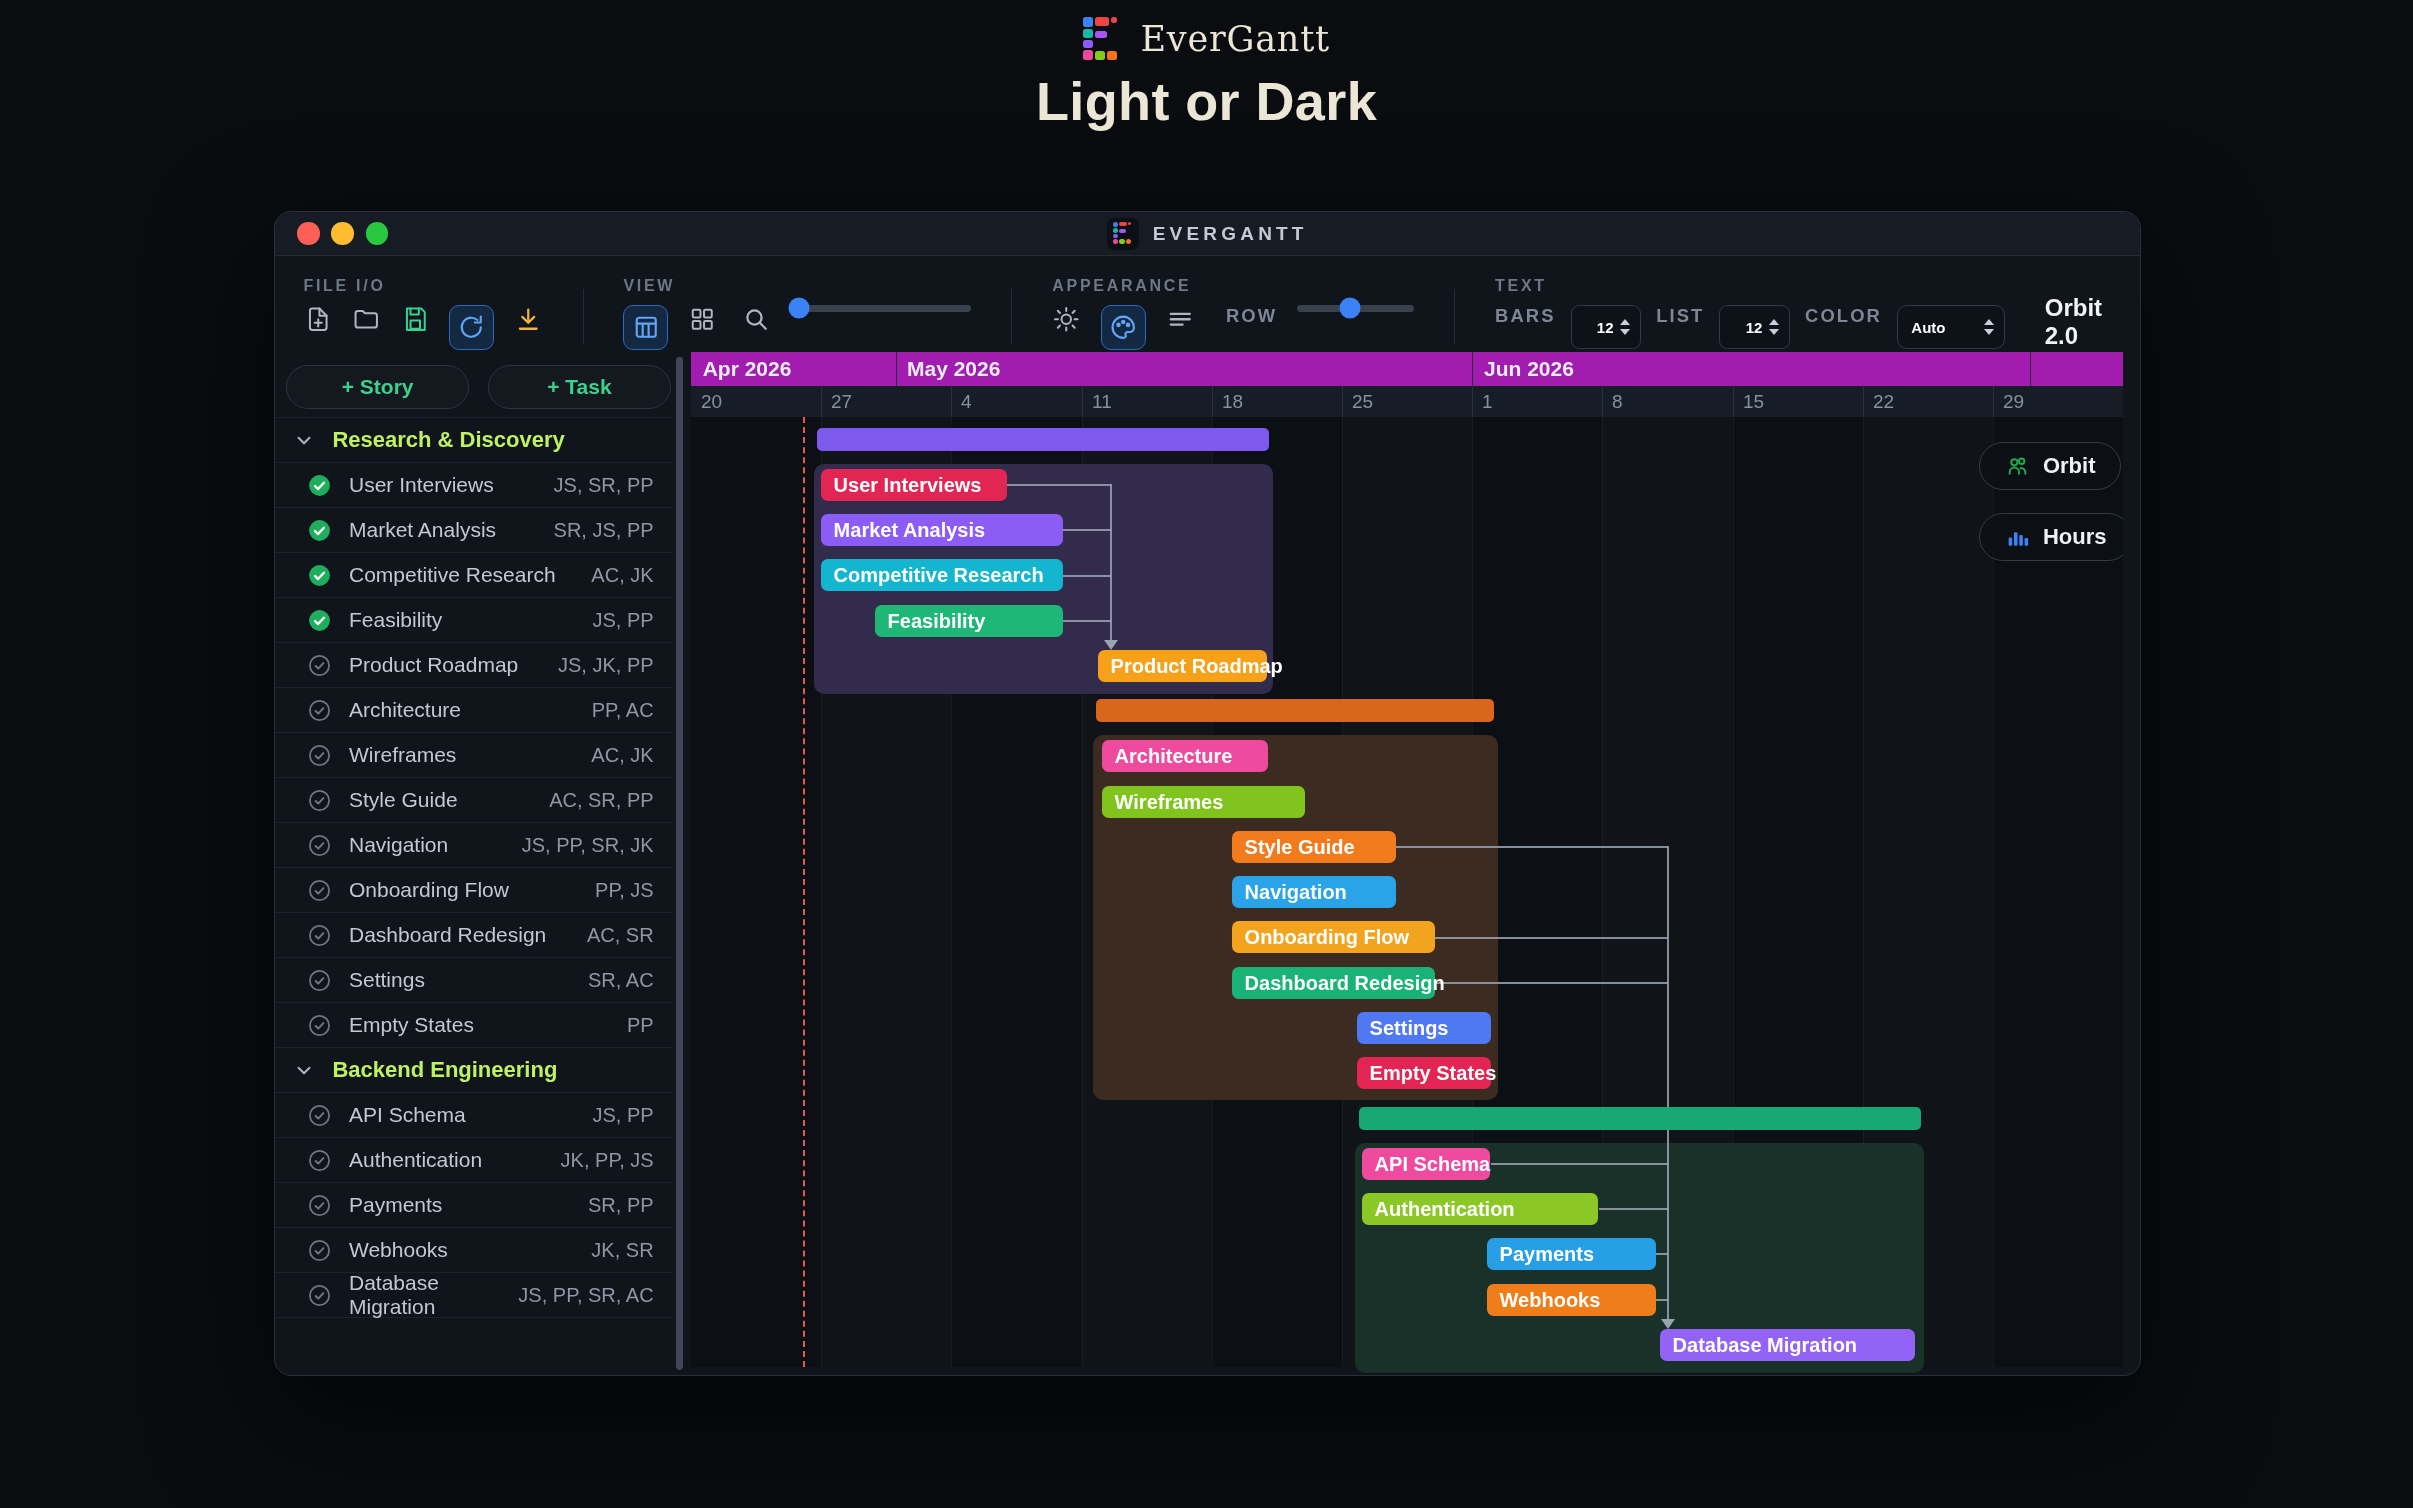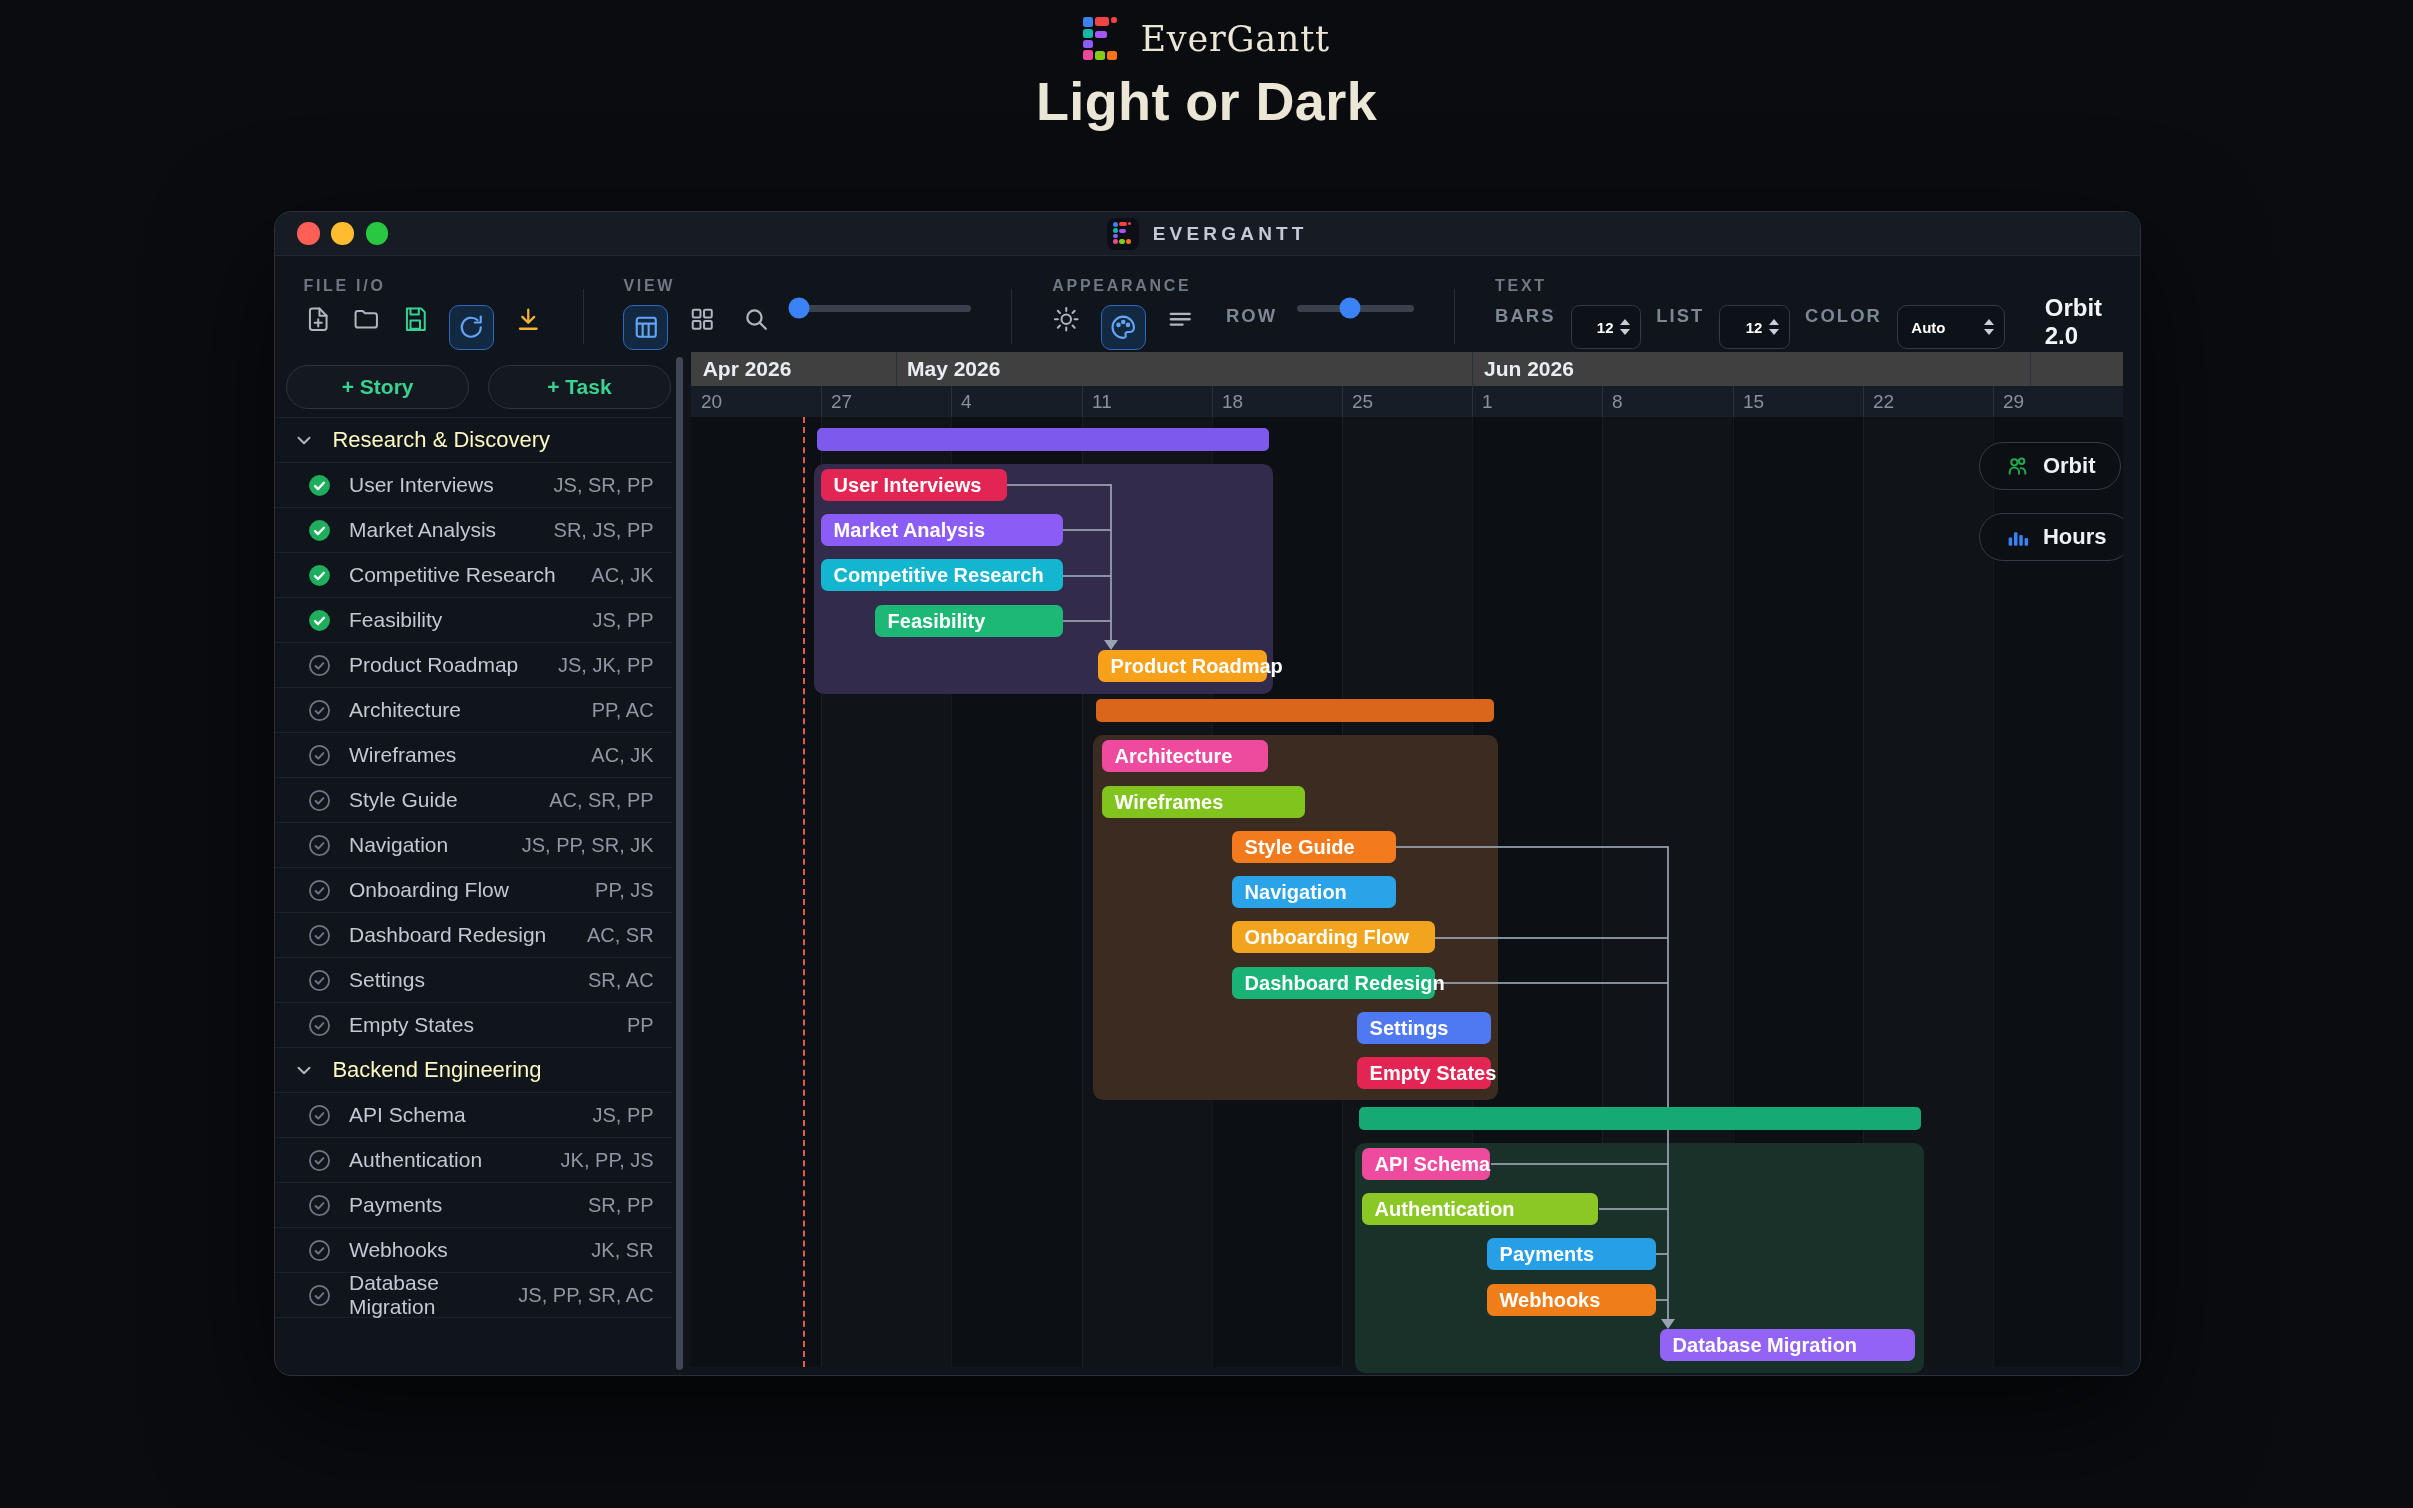--- a/index.html
+++ b/index.html
@@ -45,28 +45,28 @@
   .version{margin-left:auto;align-self:center;margin-top:15px;font-size:24px;font-weight:700;color:#f2f4f8;}
 
   .main{position:absolute;left:0;top:140px;right:0;bottom:0;}
   .sidebar{position:absolute;left:0;top:0;bottom:0;width:408px;}
   .btnrow{position:absolute;left:11px;top:13.4px;width:385px;display:flex;gap:18.4px;}
   .pillbtn{flex:1;height:44px;border-radius:22.6px;border:1.3px solid #2d3440;background:rgba(255,255,255,.02);
            color:#3ad28f;font-size:21px;font-weight:600;display:flex;align-items:center;justify-content:center;cursor:pointer;font-family:inherit;}
   .sblist{position:absolute;left:0;top:65px;width:397px;border-top:0.8px solid #1c222c;}
   .sbrow{height:45px;display:flex;align-items:center;border-bottom:0.8px solid #1c222c;box-sizing:border-box;padding-left:22px;padding-right:18.4px;}
   .sbrow.header{padding-left:18.4px;gap:17px;}
-  .gname{font-size:22px;font-weight:400;color:#fef9c3;}
+  .gname{font-size:22px;font-weight:700;color:#bef264;}
   .ticn{width:25px;height:25px;flex:0 0 25px;margin-right:17px;margin-left:10px;}
   .tname{font-size:21px;color:#c2c9d4;flex:1;}
   .tassign{font-size:20px;color:#8f97a5;}
   .sbscroll{position:absolute;right:0;top:5px;bottom:5px;width:7.5px;border-radius:3.4px;background:#3f4654;}
 
   .chart{position:absolute;left:416px;top:0;width:1432px;bottom:0;overflow:hidden;}
-  .mrow{position:absolute;left:0;top:0;width:100%;height:34px;background:#404040;}
+  .mrow{position:absolute;left:0;top:0;width:100%;height:34px;background:#a21caf;}
   .drow{position:absolute;left:0;top:34px;width:100%;height:32px;background:#171d26;border-bottom:0.8px solid #252b35;}
   .mlabel{position:absolute;top:5px;font-size:21px;font-weight:700;color:#e9edf3;}
   .mtick{position:absolute;top:0;width:0.8px;height:34px;background:#2b313c;}
   .dlabel{position:absolute;top:5px;font-size:19px;color:#8791a0;}
   .dtick{position:absolute;top:0;width:0.8px;height:32px;background:#2b313c;}
   .cbody{position:absolute;left:0;top:65px;width:100%;height:950px;background:#0c0f14;}
   .stripe{position:absolute;top:0;bottom:0;}
   .weekline{position:absolute;top:0;bottom:0;width:0.8px;background:rgba(255,255,255,.045);}
   .gpanel{position:absolute;border-radius:10px;}
   .gbar{position:absolute;height:32px;border-radius:6.7px;display:flex;align-items:center;box-sizing:border-box;

